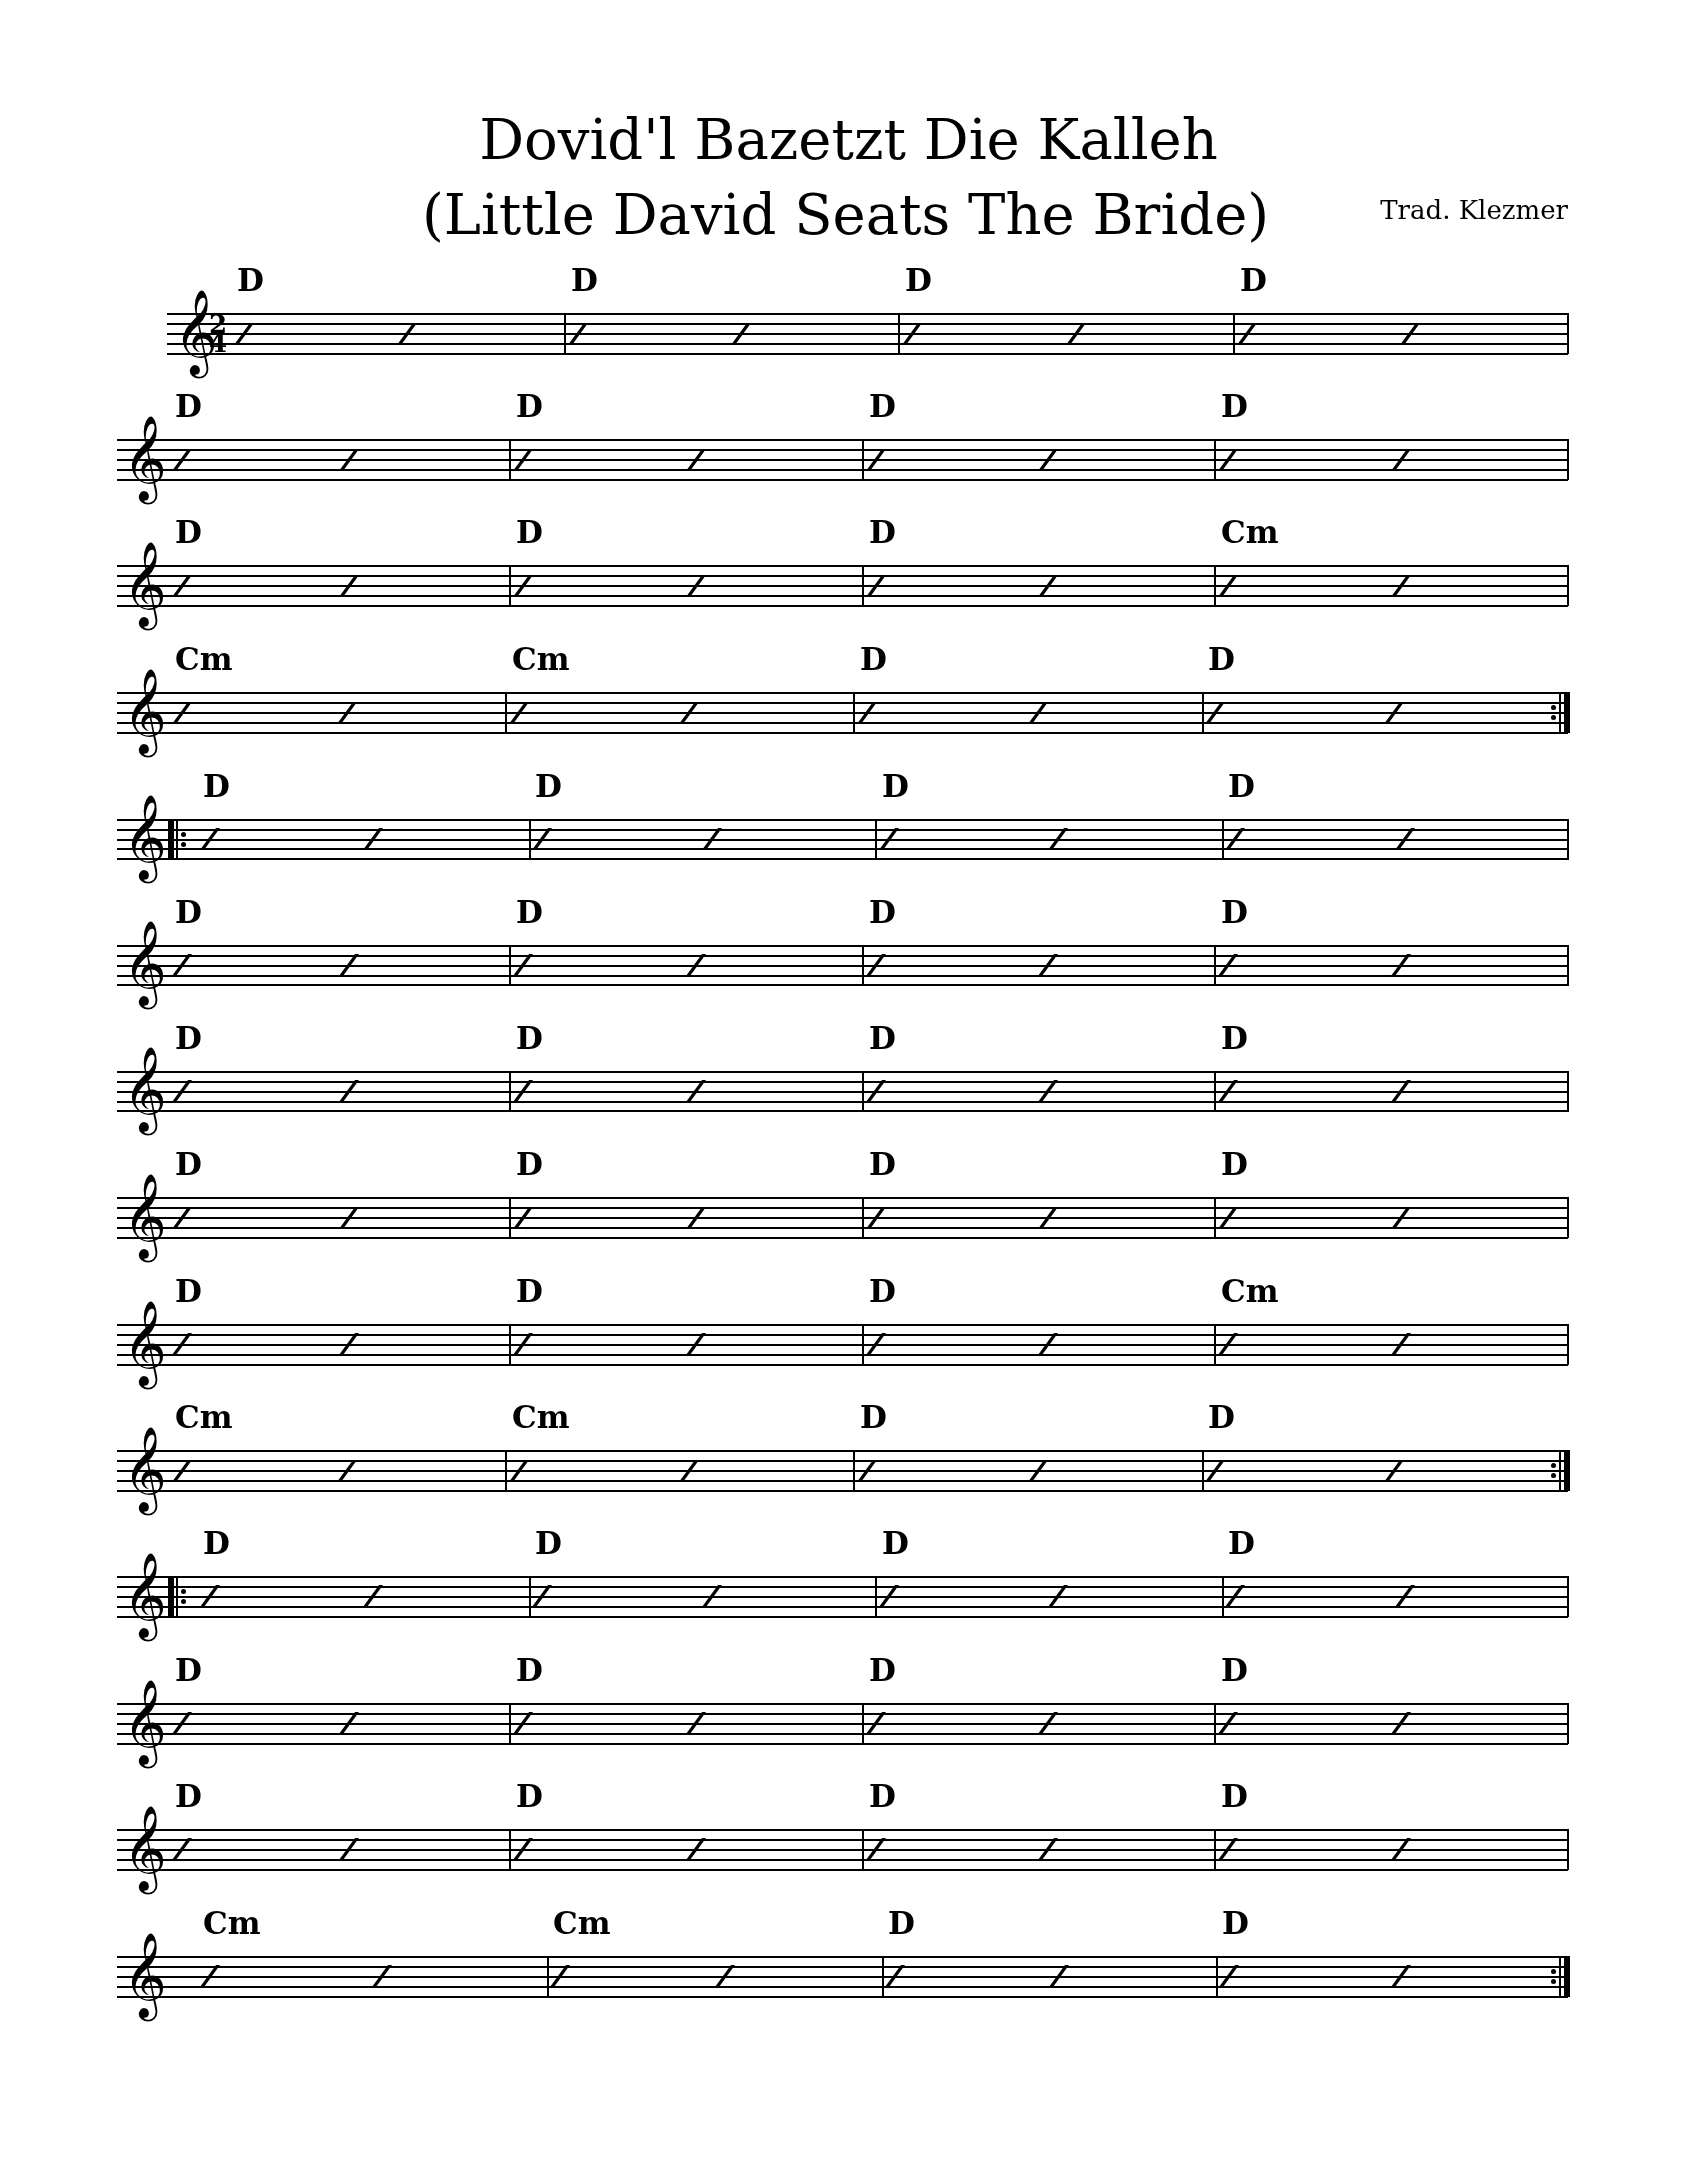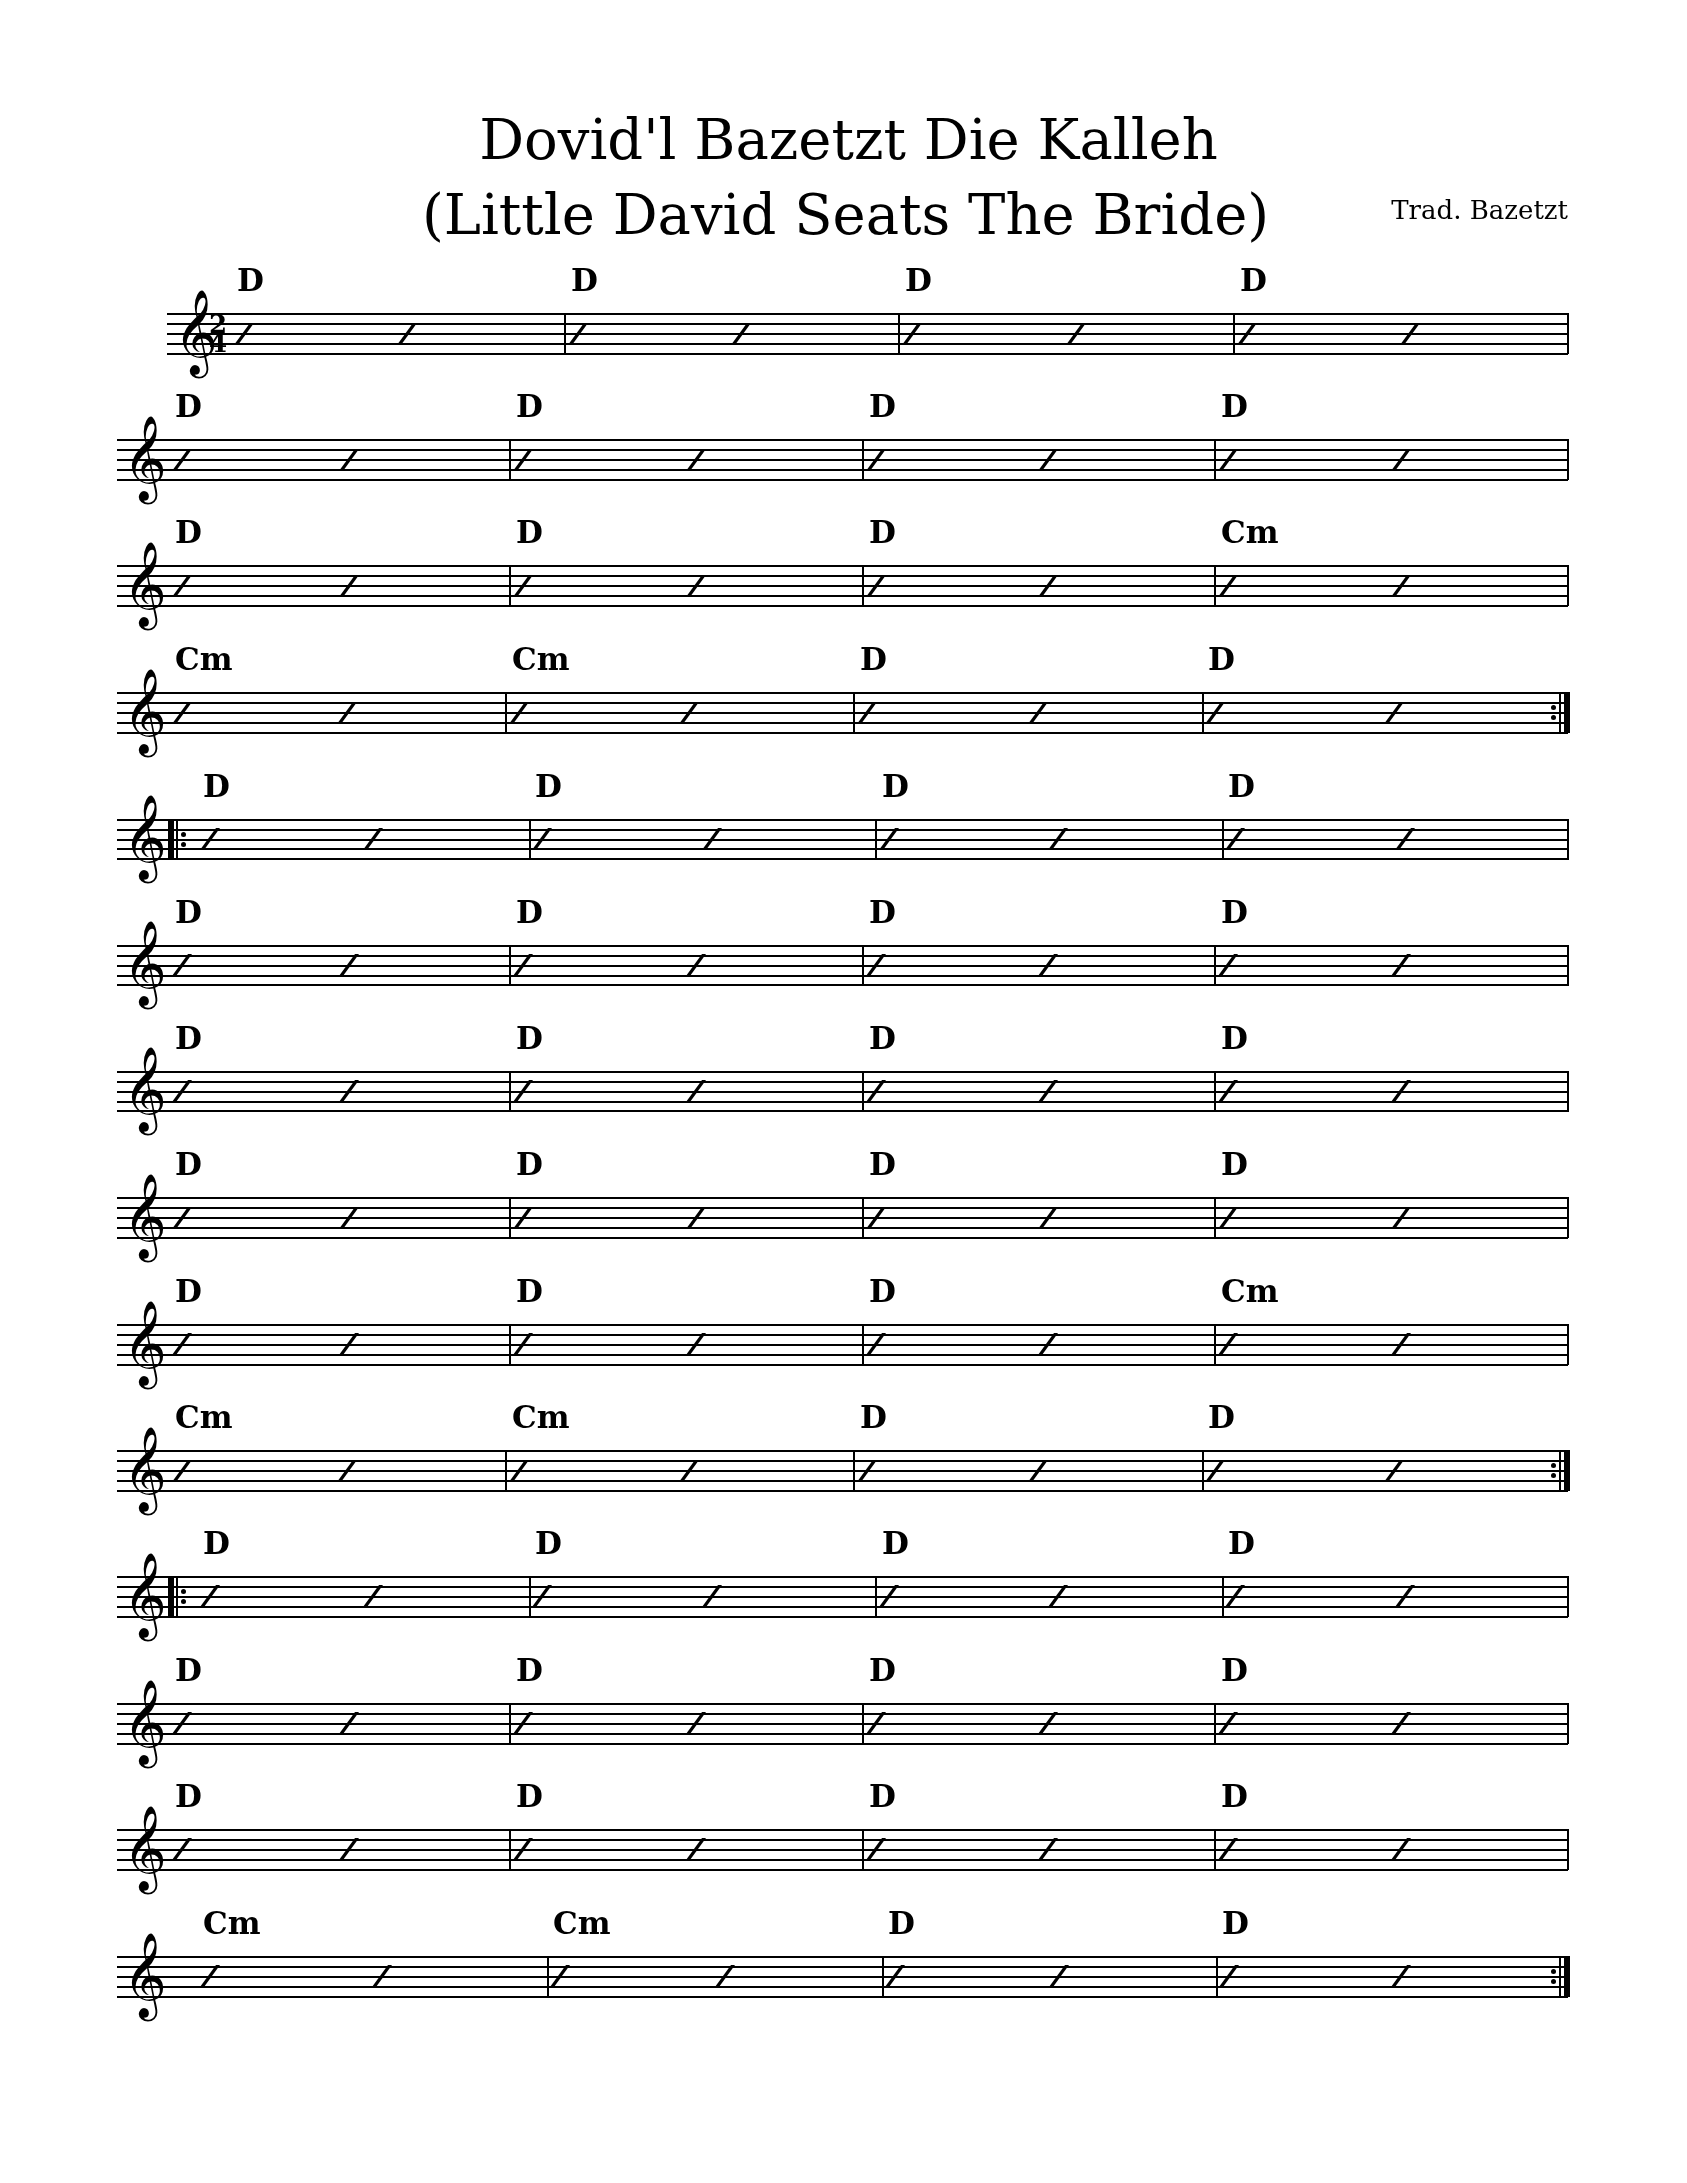--- a/index.html
+++ b/index.html
@@ -24,21 +24,21 @@
           font-size: 74px; line-height: 1; }
   .timesig { position: absolute; font-family: "DejaVu Serif", "Liberation Serif", serif;
              font-weight: bold; font-size: 26px; line-height: 20px; text-align: center; width: 20px; }
 </style>
 </head>
 <body>
 
 <div>
   <div class="title title-1">Dovid'l Bazetzt Die Kalleh</div>
   <div class="title title-2">(Little David Seats The Bride)</div>
-  <div class="composer">Trad. Bazetzt</div>
+  <div class="composer">Trad. Klezmer</div>
   <div id="score">
       <div class="system-wrap">
         <div class="staff-line" style="left: 167px; width: 1401px; top: 313px;"></div>
         <div class="staff-line" style="left: 167px; width: 1401px; top: 323px;"></div>
         <div class="staff-line" style="left: 167px; width: 1401px; top: 333px;"></div>
         <div class="staff-line" style="left: 167px; width: 1401px; top: 343px;"></div>
         <div class="staff-line" style="left: 167px; width: 1401px; top: 353px;"></div>
         <div class="clef" style="left: 174px; top: 294px;">𝄞</div>
         <div class="timesig" style="left: 208px; top: 314px;">2</div>
         <div class="timesig" style="left: 208px; top: 333px;">4</div>

